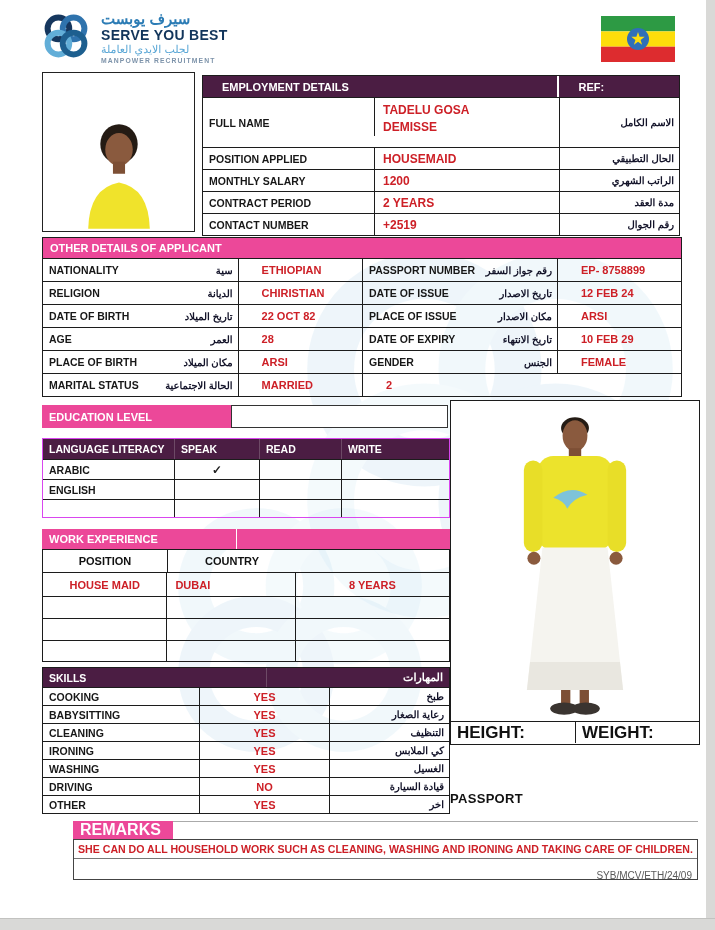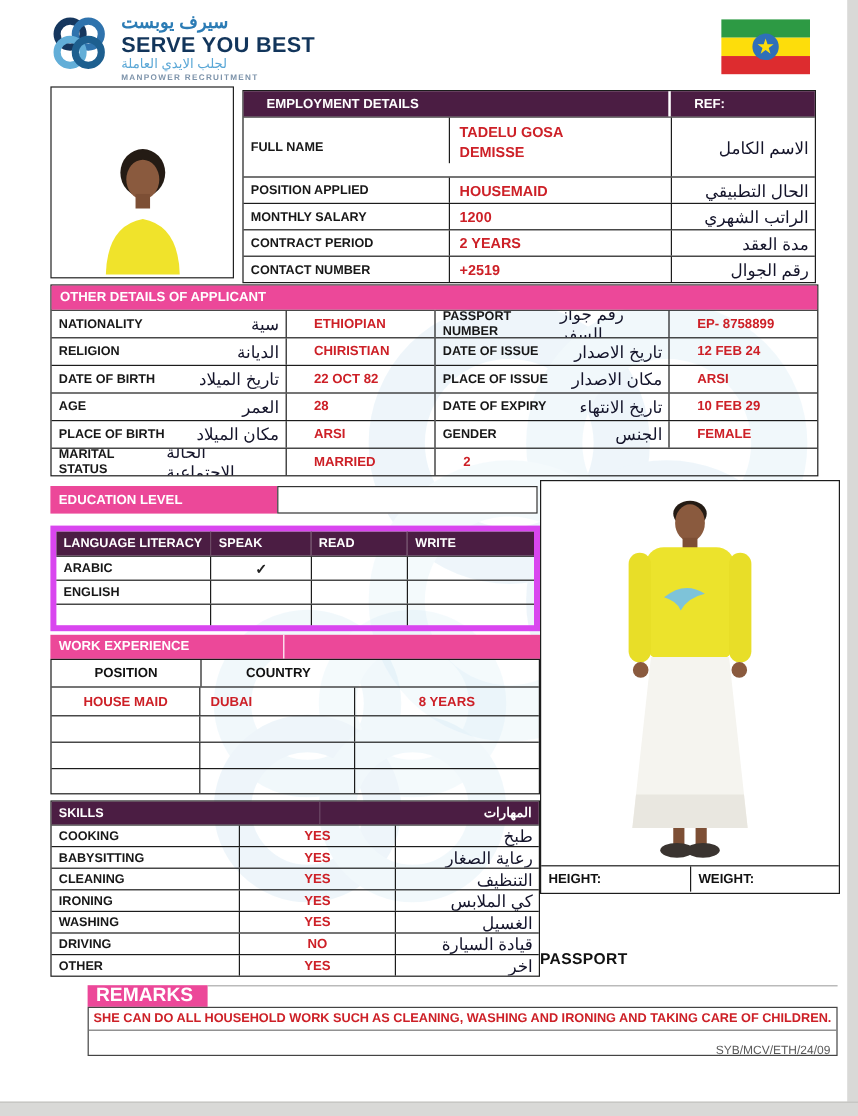--- a/index.html
+++ b/index.html
@@ -8,34 +8,34 @@
   .stage { position:relative; width:715px; height:930px; background:#d9d9d7; overflow:hidden; margin:0 auto; }
   .page { position:absolute; left:0; top:0; width:707px; height:919px; background:#ffffff; }
 
   
   .wm { position:absolute; opacity:.10; pointer-events:none; }
 
   
   .logo { position:absolute; left:40px; top:10px; display:flex; gap:9px; align-items:flex-start; }
   .logo-text { display:flex; flex-direction:column; line-height:1.15; }
   .logo-ar1 { font-size:15px; font-weight:bold; color:#2c7cb5; }
-  .logo-en1 { font-size:18px; font-weight:bold; color:#12355b; letter-spacing:.3px; }
+  .logo-en1 { font-size:14px; font-weight:bold; color:#12355b; letter-spacing:.3px; }
   .logo-ar2 { font-size:11px; color:#5aa7d6; }
   .logo-en2 { font-size:6.8px; font-weight:bold; color:#7d93aa; letter-spacing:1.1px; margin-top:1px; }
 
   .flag { position:absolute; left:601px; top:16px; width:74px; height:46px; }
 
   
   .pbar { background:#ec4899; color:#fff; font-weight:bold; font-size:11px; display:flex; align-items:center; padding:0 7px; }
   .row { display:flex; border-top:1px solid #1c1c1c; }
   .cell { display:flex; align-items:center; overflow:hidden; }
   .cell + .cell { border-left:1px solid #1c1c1c; }
   .lbl { font-weight:bold; font-size:10.5px; color:#171717; padding-left:6px; }
   .val { font-weight:bold; font-size:11px; color:#cd2027; padding-left:8px; }
-  .ar  { font-weight:normal; font-size:14px; color:#14142a; margin-left:auto; padding-right:5px; }
+  .ar  { font-weight:bold; font-size:10px; color:#14142a; margin-left:auto; padding-right:5px; }
 
   
   .portrait-box { position:absolute; left:42px; top:72px; width:153px; height:160px; border:1.5px solid #222; background:#fff; display:flex; align-items:flex-end; justify-content:center; }
 
   
   .emp { position:absolute; left:202px; top:75px; width:478px; border:1px solid #1c1c1c; background:transparent; }
   .emp .row:first-child { border-top:none; }
   .emp .c1 { width:171px; }
   .emp .c2 { width:185px; }
   .emp .c3 { width:120px; }
@@ -56,21 +56,21 @@
   .other .group + .group { border-left:1px solid #1c1c1c; }
   .other .row { height:23px; }
   .other .gc1 { width:61%; }
   .other .gc2 { width:39%;padding-left:23px; }
 
   
   .edu-bar { position:absolute; left:42px; top:405px; width:189px; height:23px; }
   .edu-box { position:absolute; left:231px; top:405px; width:217px; height:23px; border:1px solid #333; background:#fff; font-size:11px; }
 
   
-  .lang { position:absolute; left:42px; top:438px; width:408px; border:5px solid #d946ef; }
+  .lang { position:absolute; left:42px; top:438px; width:408px; border:1px solid #d946ef; }
   .lang .hrow { height:21px; border-top:none; }
   .lang .hrow .cell { background:#4b1d43; color:#fff; font-weight:bold; font-size:10.5px; padding-left:6px; }
   .lang .hrow .cell + .cell { border-left:1px solid #6d4a66; }
   .lang .lc1 { width:131px; }
   .lang .lc2 { width:85px; }
   .lang .lc3 { width:82px; }
   .lang .lc4 { width:108px; }
   .lang .row { height:20px; }
   .lang .row:last-child { height:18px; }
   .lang .mark { justify-content:center; font-size:12px; color:#222; font-weight:bold; padding:0; }
@@ -98,21 +98,21 @@
   .skills .row { height:18px; }
   .skills .sc1 { width:156px; }
   .skills .sc2 { width:130px; }
   .skills .sc3 { width:120px; }
   .skills .yn { justify-content:center; padding-left:0; }
 
   
   .photo-box { position:absolute; left:450px; top:400px; width:250px; height:345px; border:1.5px solid #1c1c1c; background:#fff; }
   .photo-area { height:320px; display:flex; align-items:flex-end; justify-content:center; overflow:hidden; }
   .hw-row { display:flex; border-top:1.5px solid #1c1c1c; height:22px; }
-  .hw-cell { width:50%; display:flex; align-items:center; font-weight:bold; font-size:11px; color:#111; padding-left:6px; }
+  .hw-cell { width:50%; display:flex; align-items:center; font-weight:bold; font-size:17px; color:#111; padding-left:6px; }
   .hw-cell + .hw-cell { border-left:1.5px solid #1c1c1c; }
 
   .passport-lbl { position:absolute; left:450px; top:791px; font-weight:bold; font-size:13px; color:#111; letter-spacing:.3px; }
 
   
   .remarks-hdr { position:absolute; left:73px; top:821px; width:100px; height:18px; font-size:16px; }
   .remarks-topline { position:absolute; left:173px; top:821px; width:525px; border-top:1px solid #aaa; }
   .remarks-box { position:absolute; left:73px; top:839px; width:625px; height:41px; border:1px solid #444; }
   .remarks-text { height:19px; border-bottom:1px solid #777; display:flex; align-items:center; padding:0 4px; font-weight:bold; font-size:10.6px; color:#cd2027; white-space:nowrap; }
 

